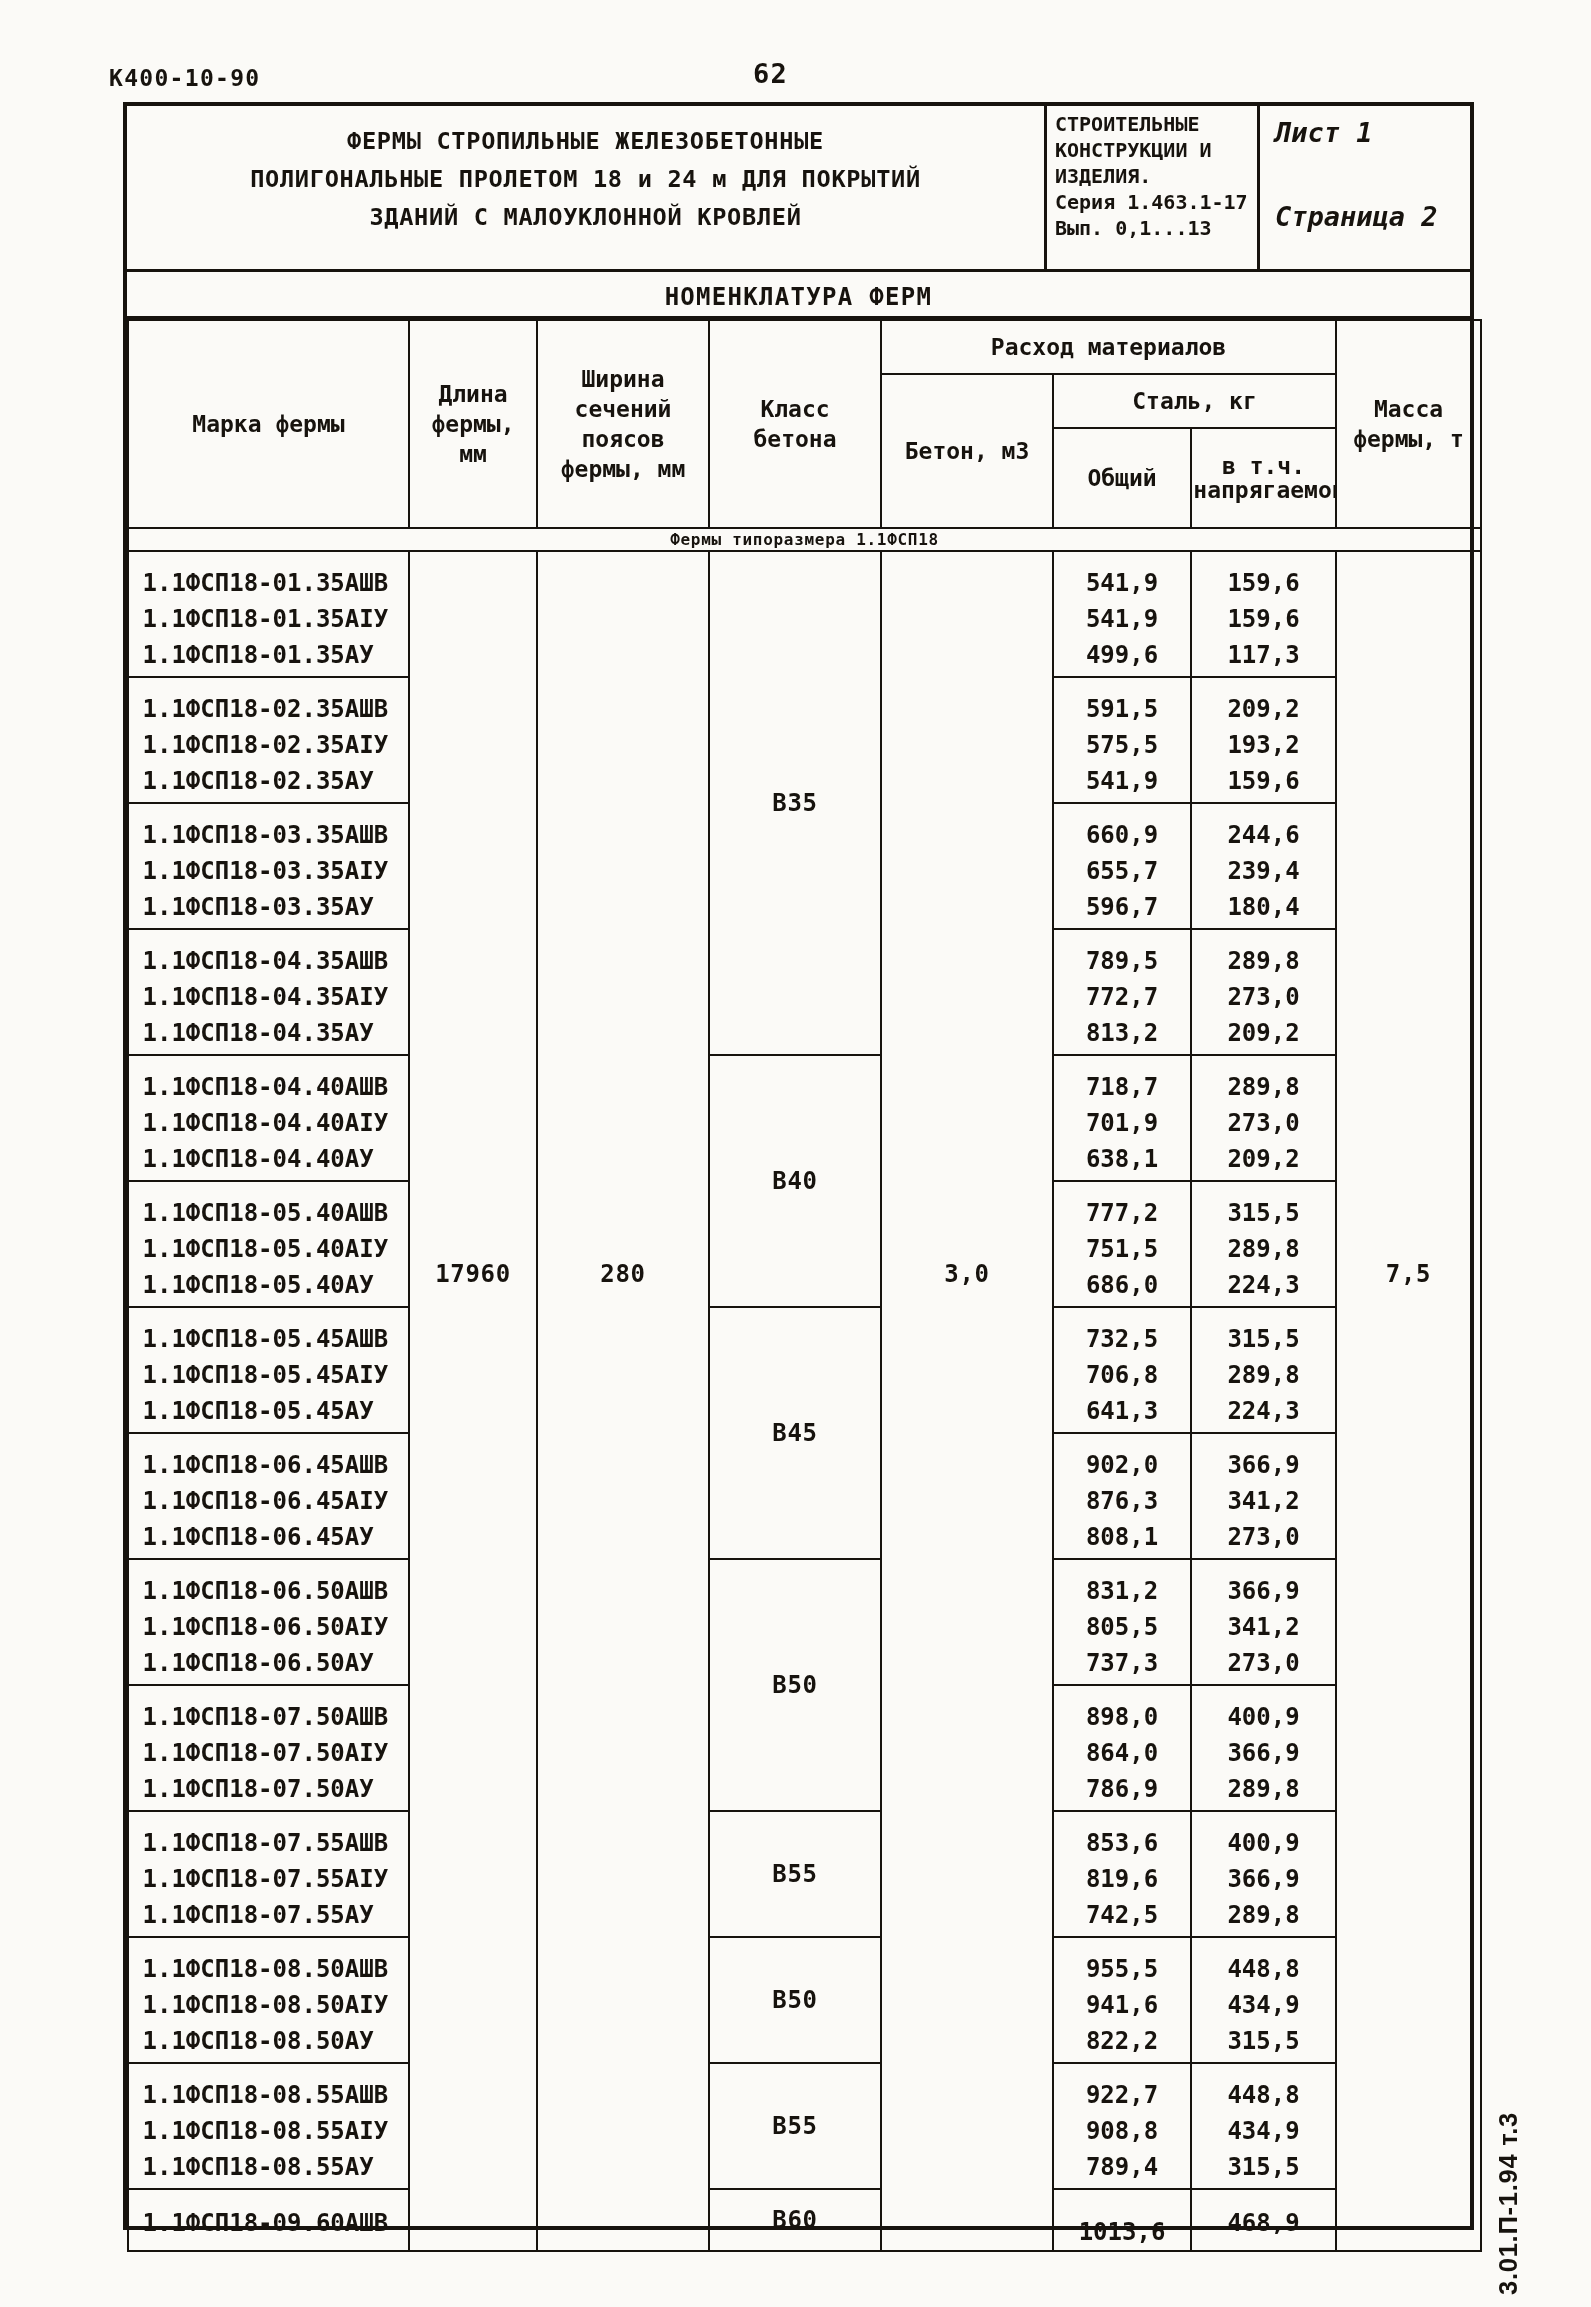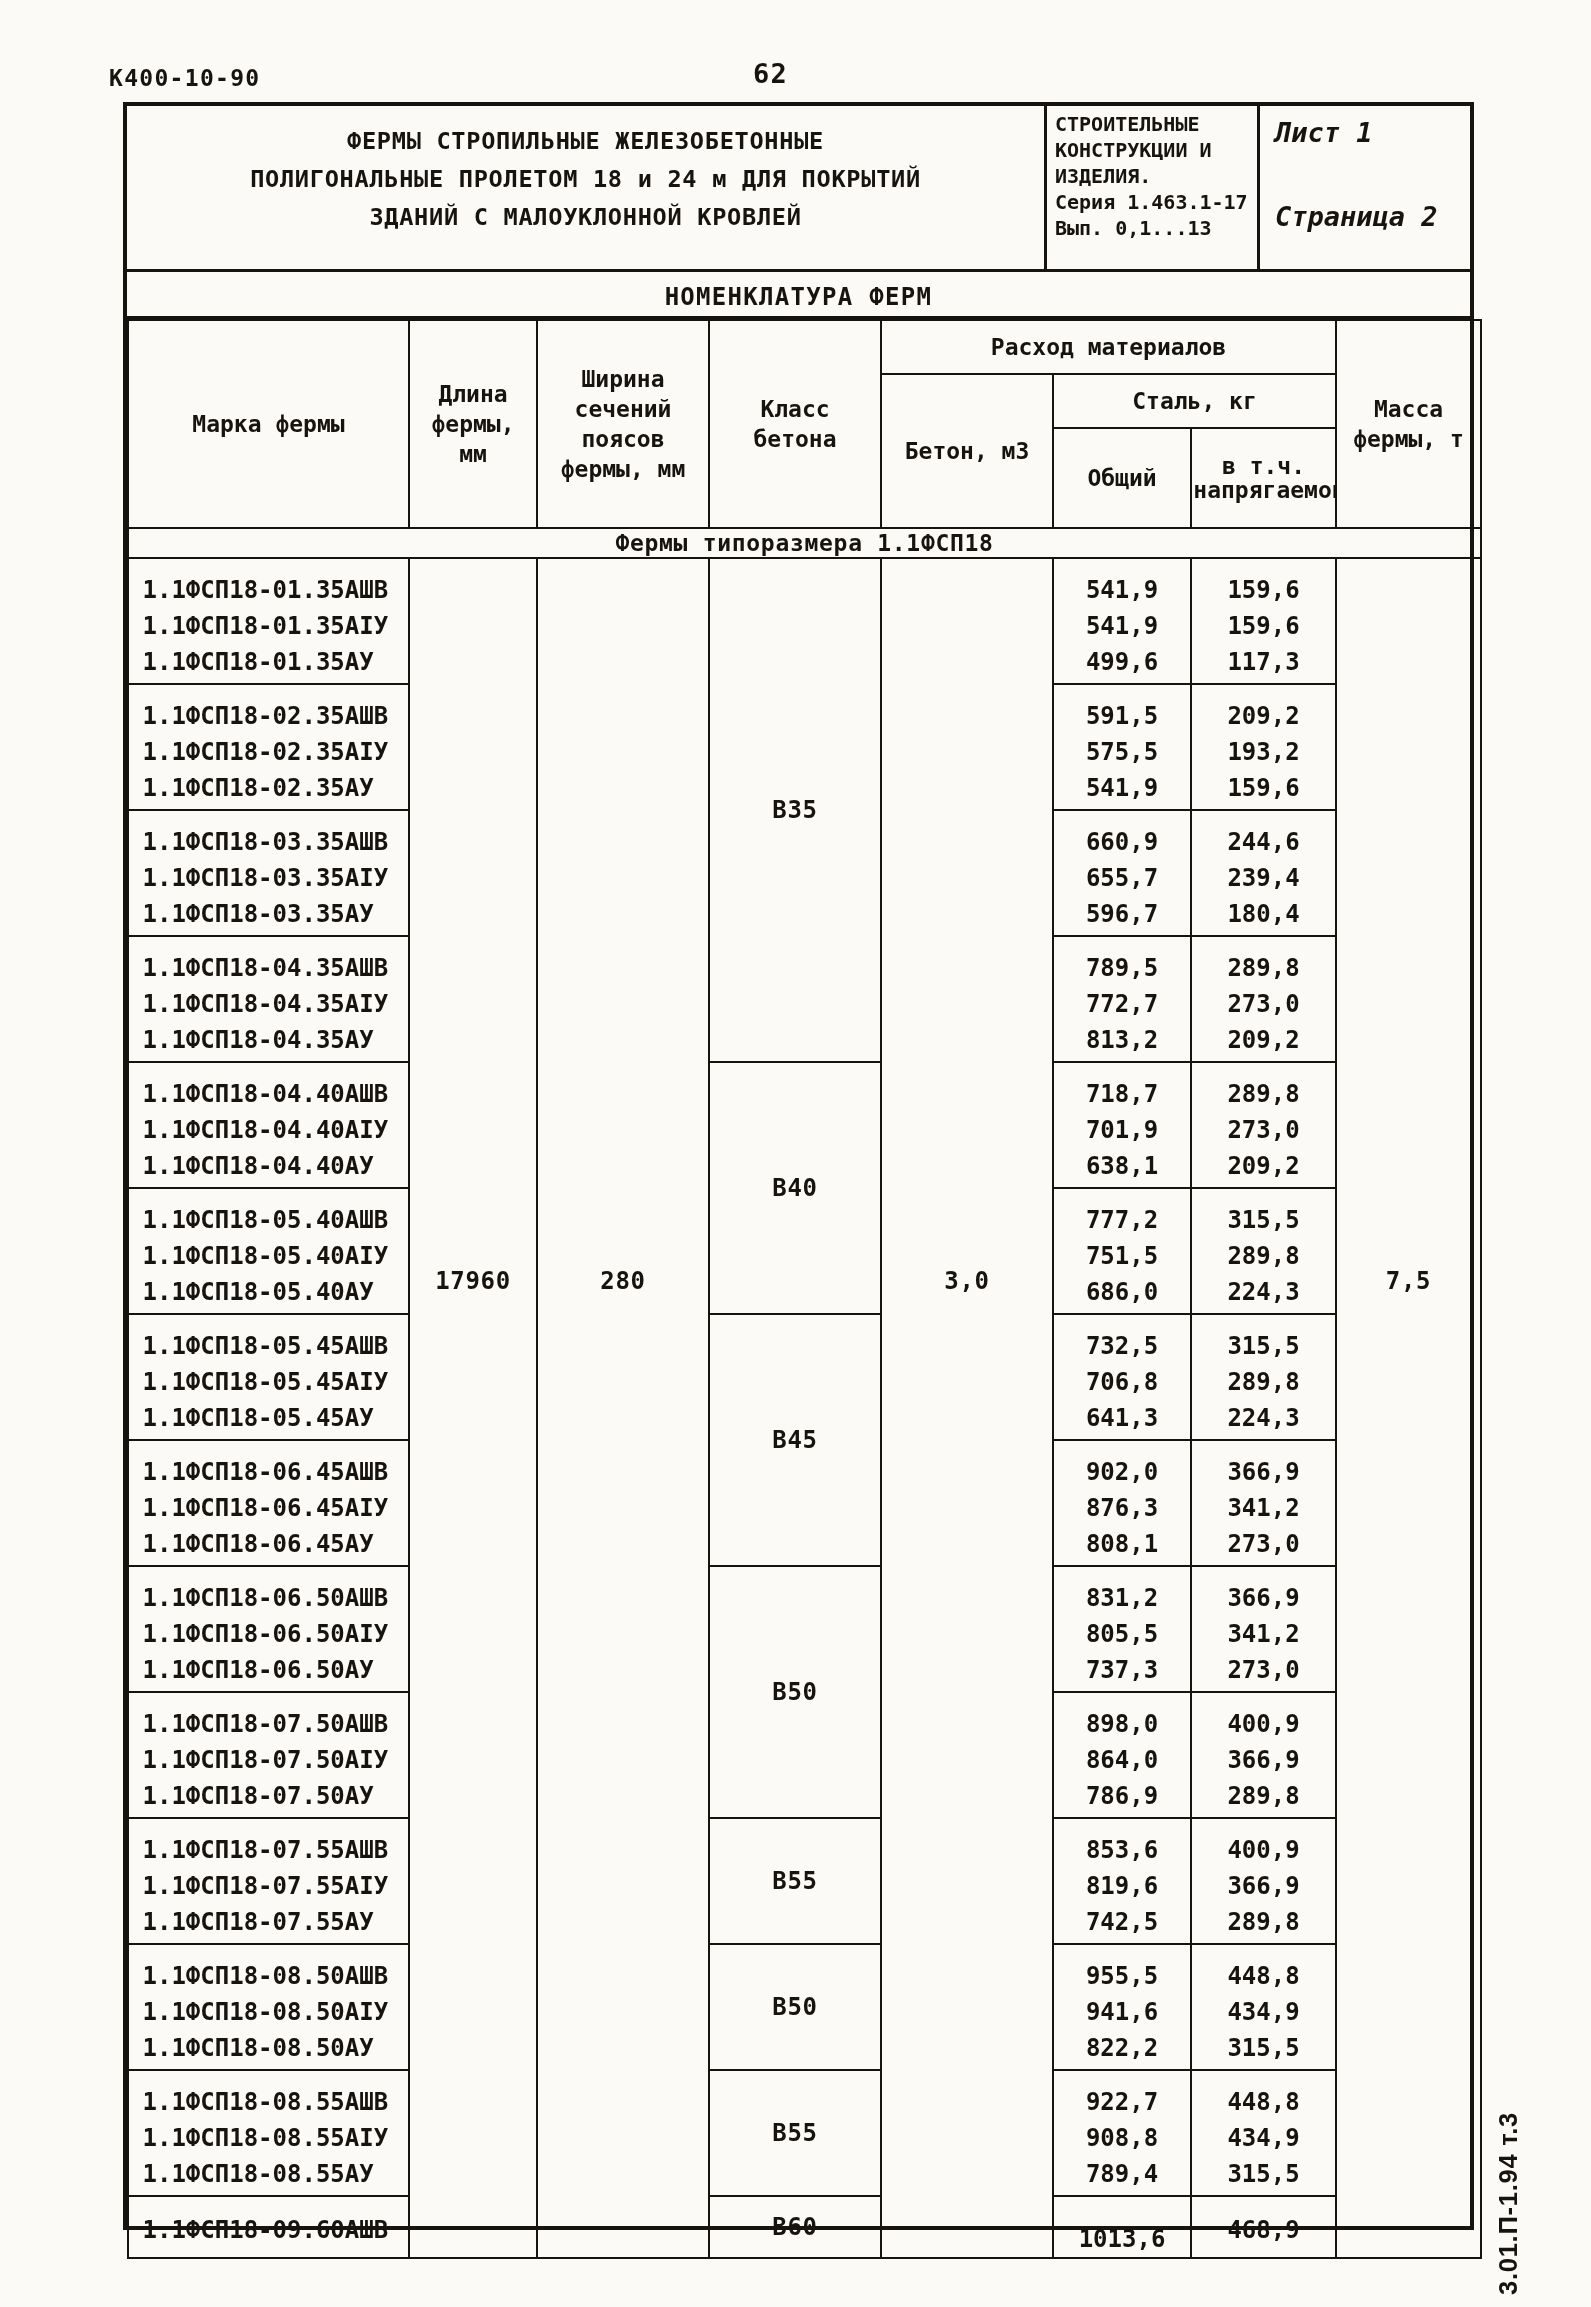--- a/index.html
+++ b/index.html
@@ -52,21 +52,21 @@
   table.main td,table.main th{
     border:2.7px solid var(--ink);
     box-sizing:border-box;
     font-weight:700;
     vertical-align:middle;
     overflow:hidden;
   }
   th{font-size:23px;line-height:30px;text-align:center;padding:2.7px;}
   .th-small{font-size:23px;line-height:24px;padding:1.3px;}
   .section-row td{
-    font-size:23px;text-align:center;height:18px;letter-spacing:0.7px;
+    font-size:16px;text-align:center;height:18px;letter-spacing:0.7px;
     border-left:none;border-right:none;
   }
   tr.group{height:126px;}
   tr.group-last{height:58px;}
   td.marks{vertical-align:top;padding:9.4px 4px 0 13.5px;}
   td.marks div{font-size:24px;line-height:36px;white-space:nowrap;}
   td.nums{vertical-align:top;text-align:center;padding:9.4px 2.7px 0 2.7px;}
   td.nums div{font-size:24px;line-height:36px;}
   td.cls{text-align:center;font-size:24px;letter-spacing:0.7px;}
   td.tall{

